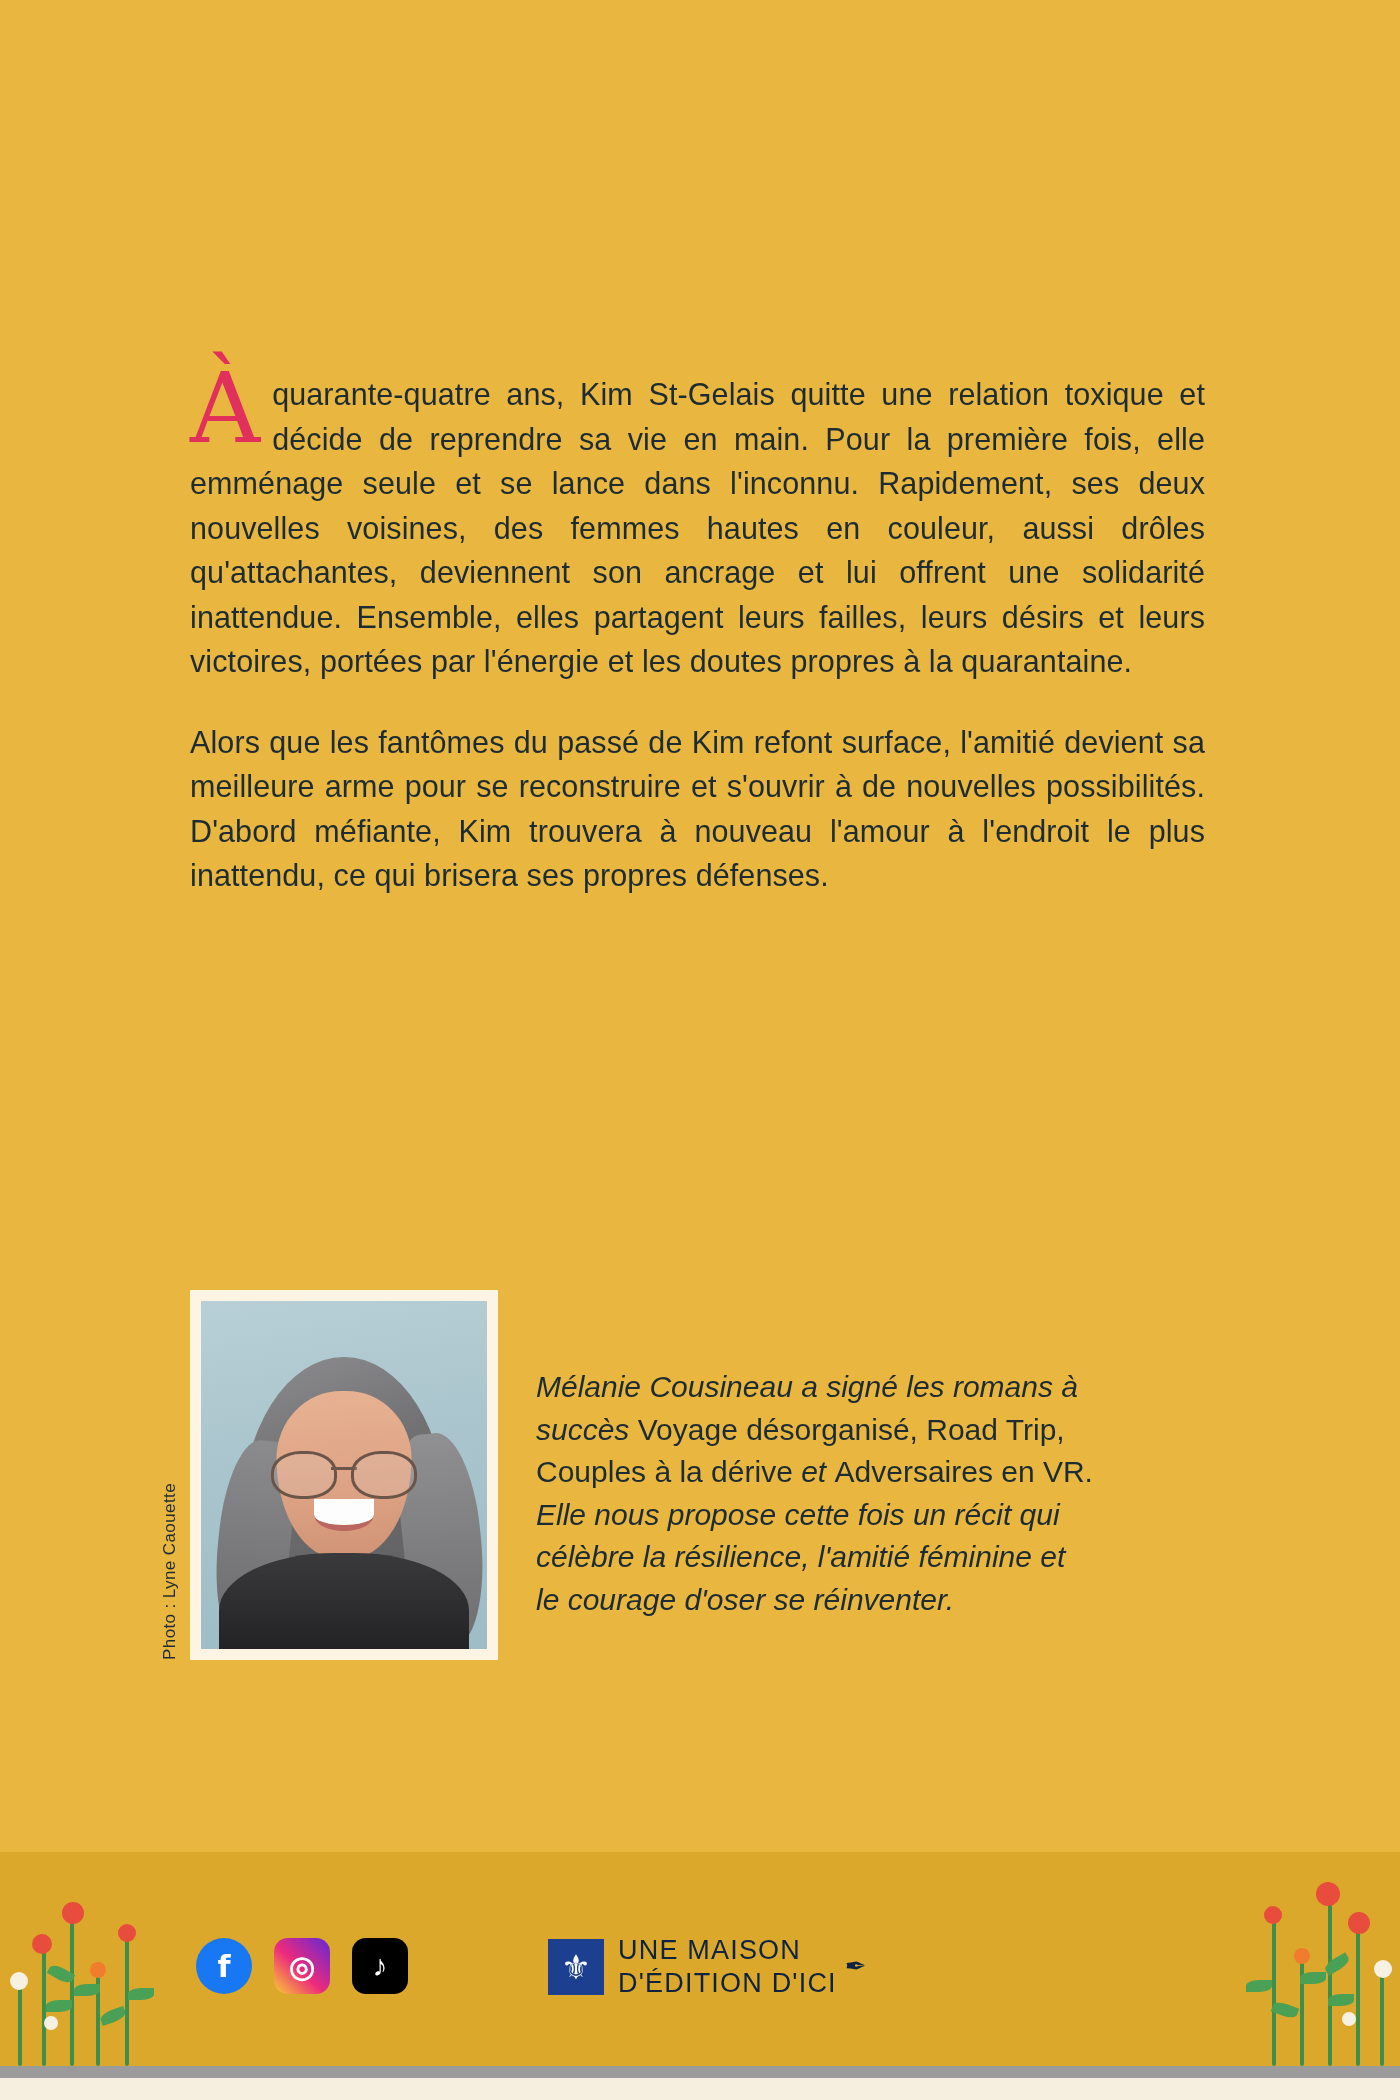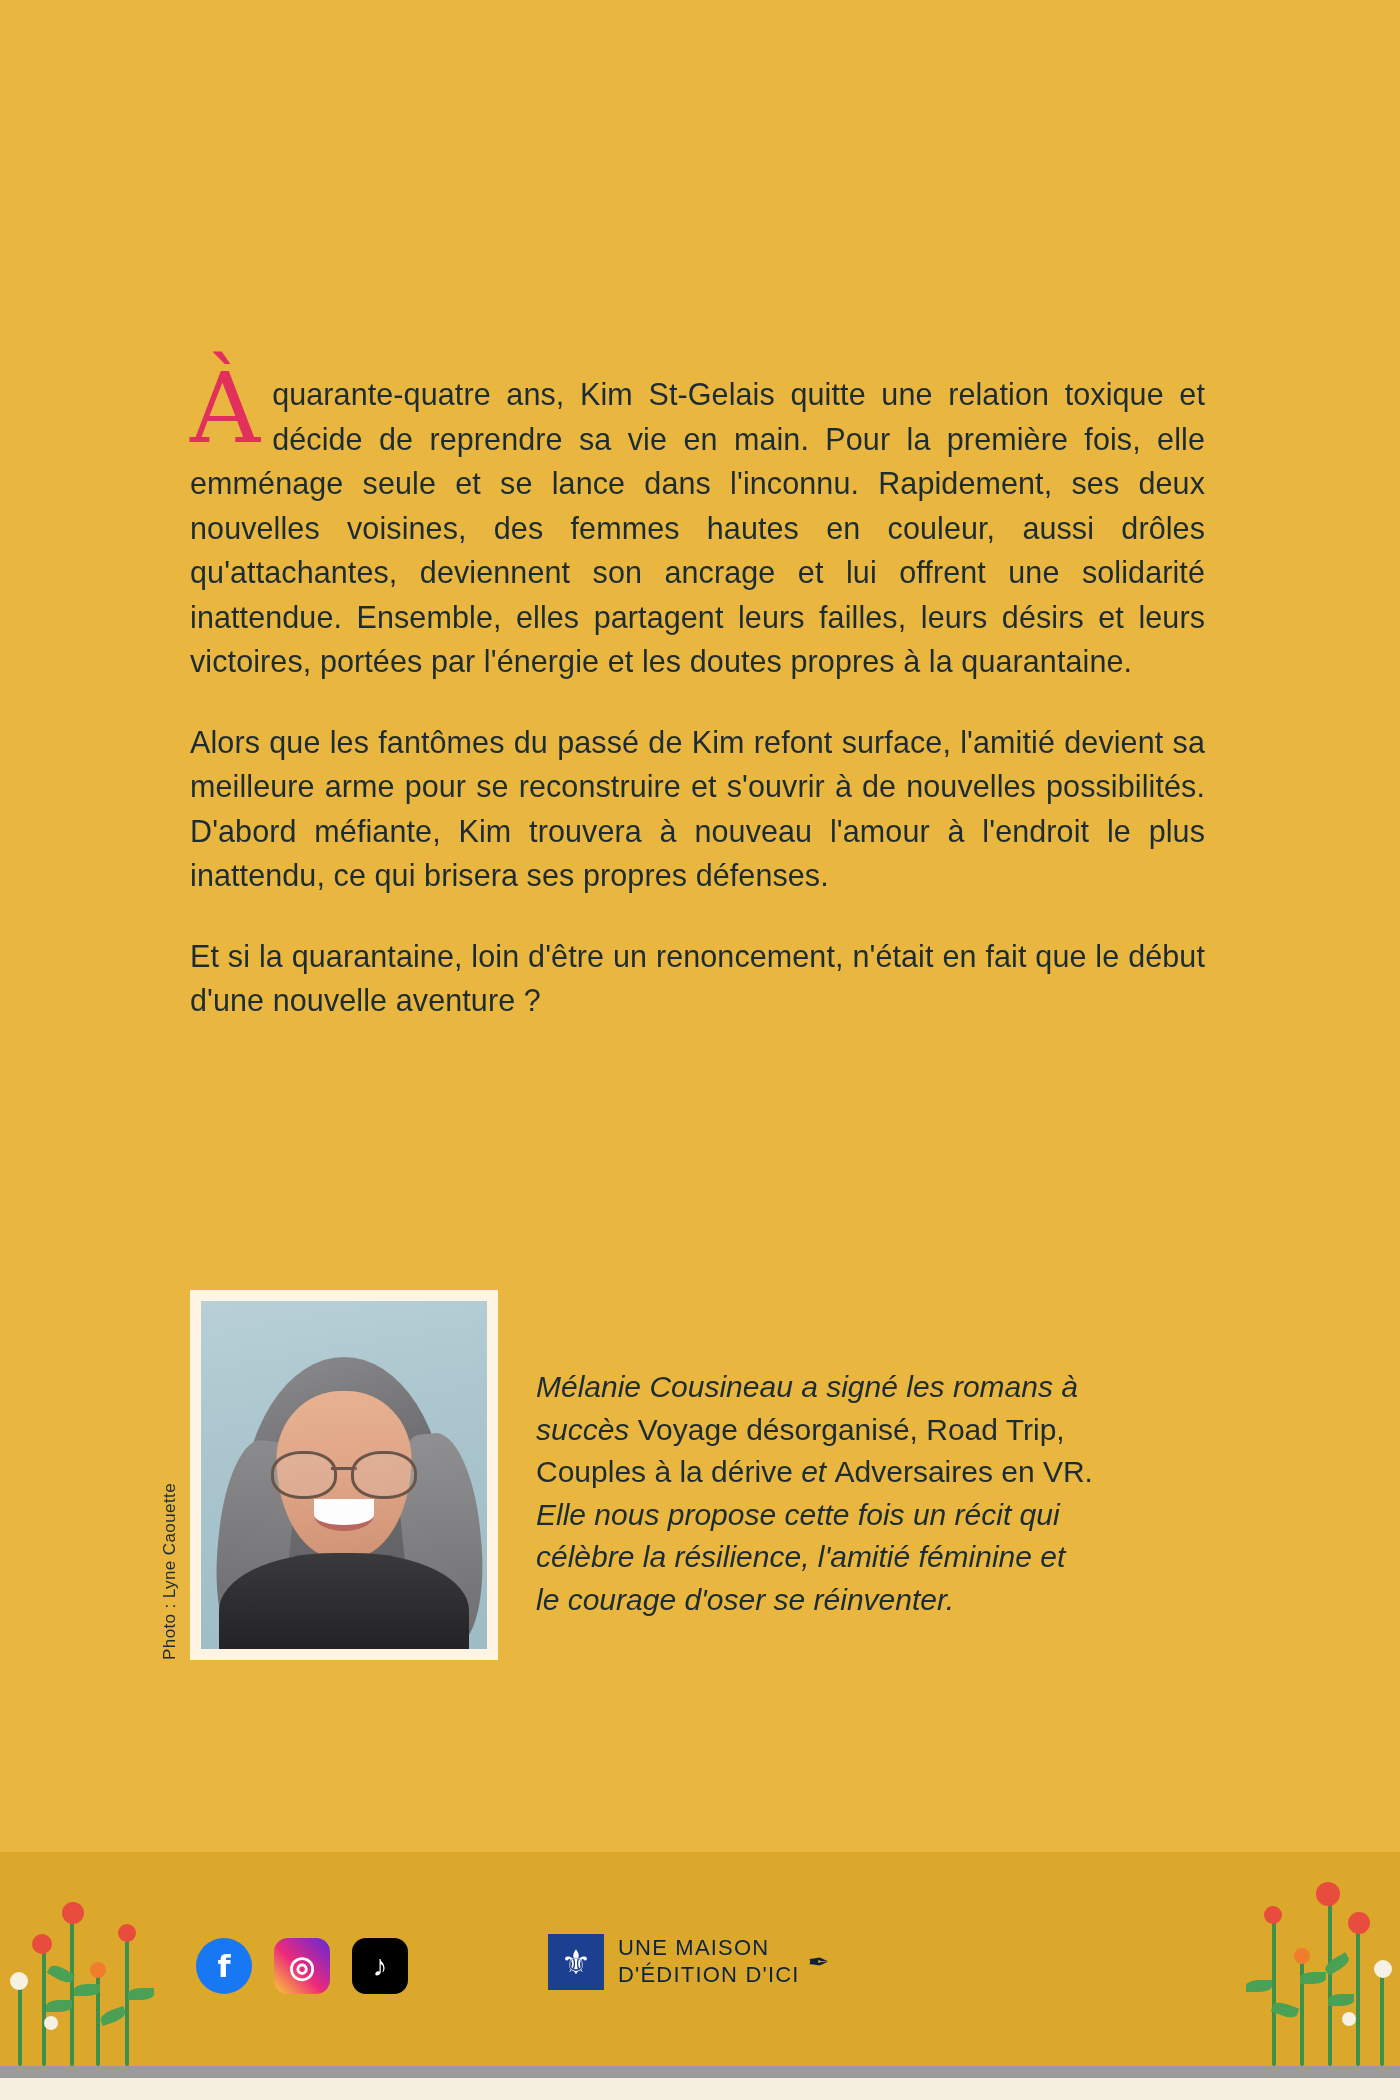--- a/index.html
+++ b/index.html
@@ -258,21 +258,21 @@
     background: #1d3f8f;
     display: flex;
     align-items: center;
     justify-content: center;
     color: #fff;
     font-size: 34px;
     line-height: 1;
   }
   .pub-text {
     margin-left: 14px;
-    font-size: 22px;
+    font-size: 27px;
     line-height: 1.22;
     letter-spacing: 1.2px;
     color: #0d2340;
   }
   .pub-quill {
     margin-left: 8px;
     font-size: 26px;
     color: #0d2340;
   }
 
@@ -307,21 +307,20 @@
   }
 </style>
 </head>
 <body>
 
 <div class="page">
 
   <section class="blurb">
     <p class="dropcap-wrap"><span class="dropcap">À</span><span>quarante-quatre ans, Kim St-Gelais quitte une relation toxique et décide de reprendre sa vie en main. Pour la première fois, elle emménage seule et se lance dans l'inconnu. Rapidement, ses deux nouvelles voisines, des femmes hautes en couleur, aussi drôles qu'attachantes, deviennent son ancrage et lui offrent une solidarité inattendue. Ensemble, elles partagent leurs failles, leurs désirs et leurs victoires, portées par l'énergie et les doutes propres à la quarantaine.</span></p>
     <p>Alors que les fantômes du passé de Kim refont surface, l'amitié devient sa meilleure arme pour se reconstruire et s'ouvrir à de nouvelles possibilités. D'abord méfiante, Kim trouvera à nouveau l'amour à l'endroit le plus inattendu, ce qui brisera ses propres défenses.</p>
-    <p>Et si la quarantaine, loin d'être un renoncement, n'était en fait que le début d'une nouvelle aventure ?</p>
   </section>
 
   <section class="author-block">
 
     <div class="photo-credit">Photo : Lyne Caouette</div>
 
     <div class="photo-frame">
       <div class="photo-inner">
         <div class="ph-hair"></div>
         <div class="ph-hair-left"></div>

